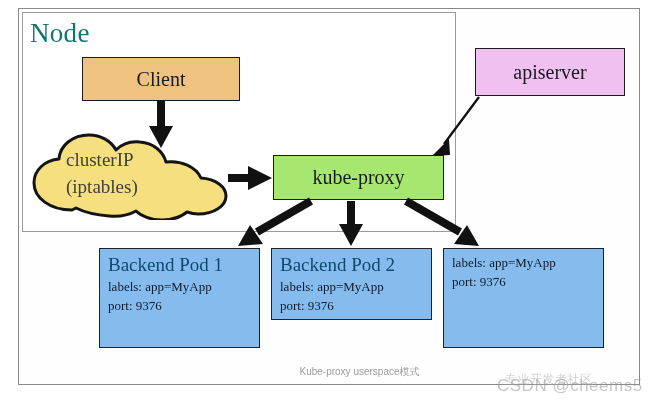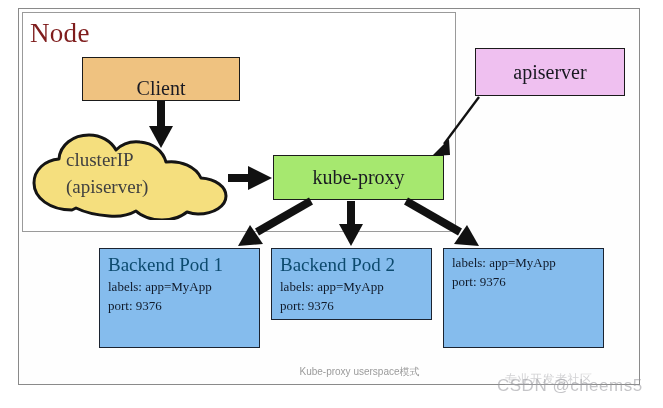--- a/index.html
+++ b/index.html
@@ -9,26 +9,26 @@
   .canvas{position:absolute;left:0;top:0;width:663px;height:408px;background:#fff;}
 
   
   .outer-frame{position:absolute;left:18px;top:8px;width:622px;height:377px;
       border:1px solid #8a8a8a;background:#fefefe;box-sizing:border-box;}
 
   
   .node-box{position:absolute;left:22px;top:12px;width:434px;height:220px;
       border:1.5px solid #9a9a9a;background:#ffffff;box-sizing:border-box;}
   .node-label{position:absolute;left:30px;top:18px;font-size:27px;line-height:30px;
-      letter-spacing:.3px;color:#7f1d1d;}
+      letter-spacing:.3px;color:#0f766e;}
 
   .nodebox{position:absolute;box-sizing:border-box;border:1.6px solid #1b1b1b;
       display:flex;flex-direction:column;align-items:center;justify-content:center;}
 
-  .client-box{left:82px;top:57px;width:158px;height:44px;background:#efc280;justify-content:flex-end;}
+  .client-box{left:82px;top:57px;width:158px;height:44px;background:#efc280;}
   .client-box .t{font-size:20px;}
 
   .apiserver-box{left:475px;top:48px;width:150px;height:48px;background:#efc0f0;}
   .apiserver-box .t{font-size:20px;}
 
   .kubeproxy-box{left:273px;top:155px;width:171px;height:45px;background:#a6e86f;}
   .kubeproxy-box .t{font-size:20px;}
 
   
   .cloud-wrap{position:absolute;left:26px;top:132px;width:208px;height:88px;}
@@ -70,21 +70,21 @@
     <svg width="208" height="88" viewBox="0 0 208 88">
       <path d="M46,78 C24,78 8,66 8,51 C8,38 19,28 33,27 C34,13 47,3 63,3
                C75,3 85,9 90,18 C96,12 105,9 114,10 C127,11 137,19 140,30
                C155,28 170,35 175,46 C190,47 200,55 200,64
                C200,74 188,82 172,82 C168,82 164,81 161,80
                C155,85 146,88 136,88 C125,88 115,84 110,79
                C103,83 93,85 83,84 C70,83 58,80 50,76 Z" fill="#f5df7e" stroke="#141414" stroke-width="3" stroke-linejoin="round"></path>
     </svg>
     <div class="cloud-text">
       <div>clusterIP</div>
-      <div>(apiserver)</div>
+      <div>(iptables)</div>
     </div>
   </div>
 
   <div class="nodebox client-box">
     <span class="t">Client</span>
   </div>
 
   <div class="nodebox apiserver-box">
     <span class="t">apiserver</span>
   </div>

